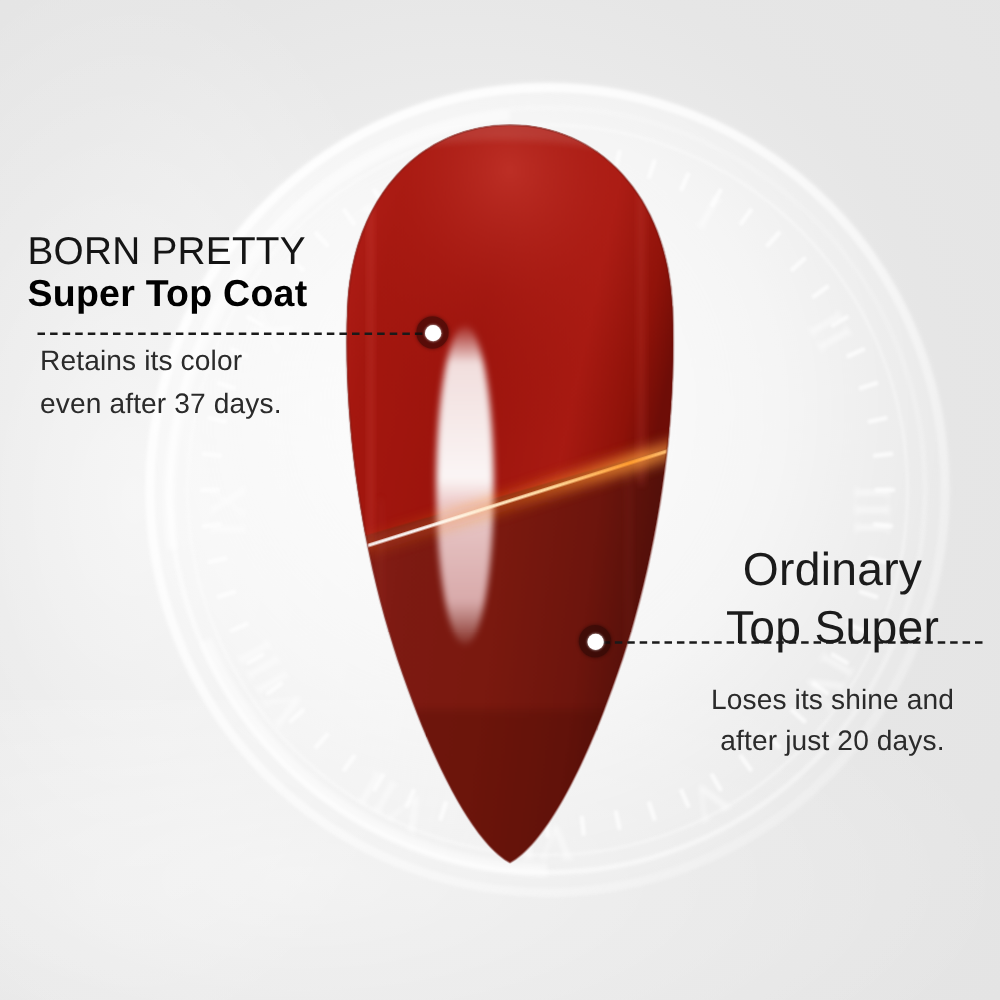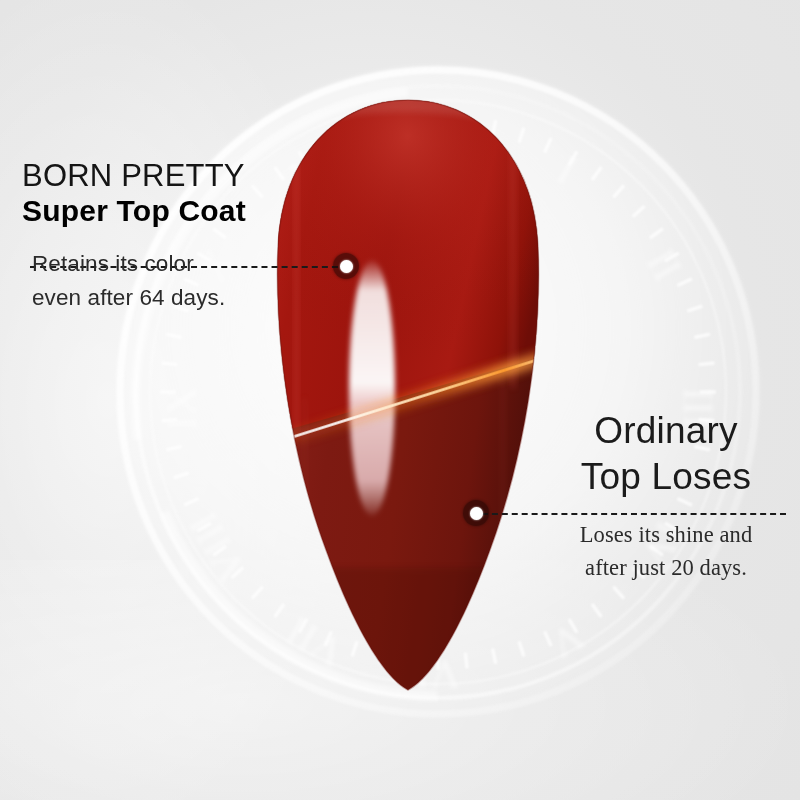--- a/index.html
+++ b/index.html
@@ -55,21 +55,21 @@
     position: absolute;
     left: 272px;
     top: 98px;
     width: 272px;
     height: 596px;
     pointer-events: none;
   }
   .nail svg { display: block; width: 100%; height: 100%; overflow: visible; }
 
   
-  .panel { position: absolute; }
+  .panel { position: absolute; margin-top: 25px; }
 
   .panel-left  { left: 22px; top: 160px; width: 300px; }
   .panel-right { left: 540px; top: 408px; width: 252px; text-align: center; }
 
   .brand-name {
     font-size: 31px;
     line-height: 1.06;
     color: #151515;
     letter-spacing: 0.2px;
     white-space: nowrap;
@@ -88,21 +88,21 @@
     color: #1b1b1b;
     letter-spacing: 0.2px;
   }
   .body-copy {
     font-size: 22.5px;
     line-height: 1.48;
     color: #2b2b2b;
     letter-spacing: 0.1px;
   }
   .body-copy.left-copy  { margin-top: 18px; margin-left: 10px; }
-  .body-copy.right-copy { margin-top: 18px; text-align: center; font-family: Liberation Serif, serif; }
+  .body-copy.right-copy { margin-top: 18px; text-align: center; }
 
   
   .dash-line {
     position: absolute;
     height: 0;
     border-top: 2.5px dashed #1a1a1a;
   }
   .dash-left  { left: 30px;  top: 266px; width: 318px; }
   .dash-right { left: 472px; top: 513px; width: 314px; }
 
@@ -376,28 +376,28 @@
   <div class="dash-line dash-right"></div>
 
   <div class="marker marker-top"></div>
   <div class="marker marker-bottom"></div>
 
   <div class="panel panel-left">
     <div class="brand-name">BORN PRETTY</div>
     <div class="brand-sub">Super Top Coat</div>
     <div class="body-copy left-copy">
       <div>Retains its color</div>
-      <div>even after 64 days.</div>
+      <div>even after 37 days.</div>
     </div>
   </div>
 
   <div class="panel panel-right">
     <div class="heading-plain">
       <div>Ordinary</div>
-      <div>Top Loses</div>
+      <div>Top Super</div>
     </div>
     <div class="body-copy right-copy">
       <div>Loses its shine and</div>
       <div>after just 20 days.</div>
     </div>
   </div>
 
 </div>
 
 </body></html>

